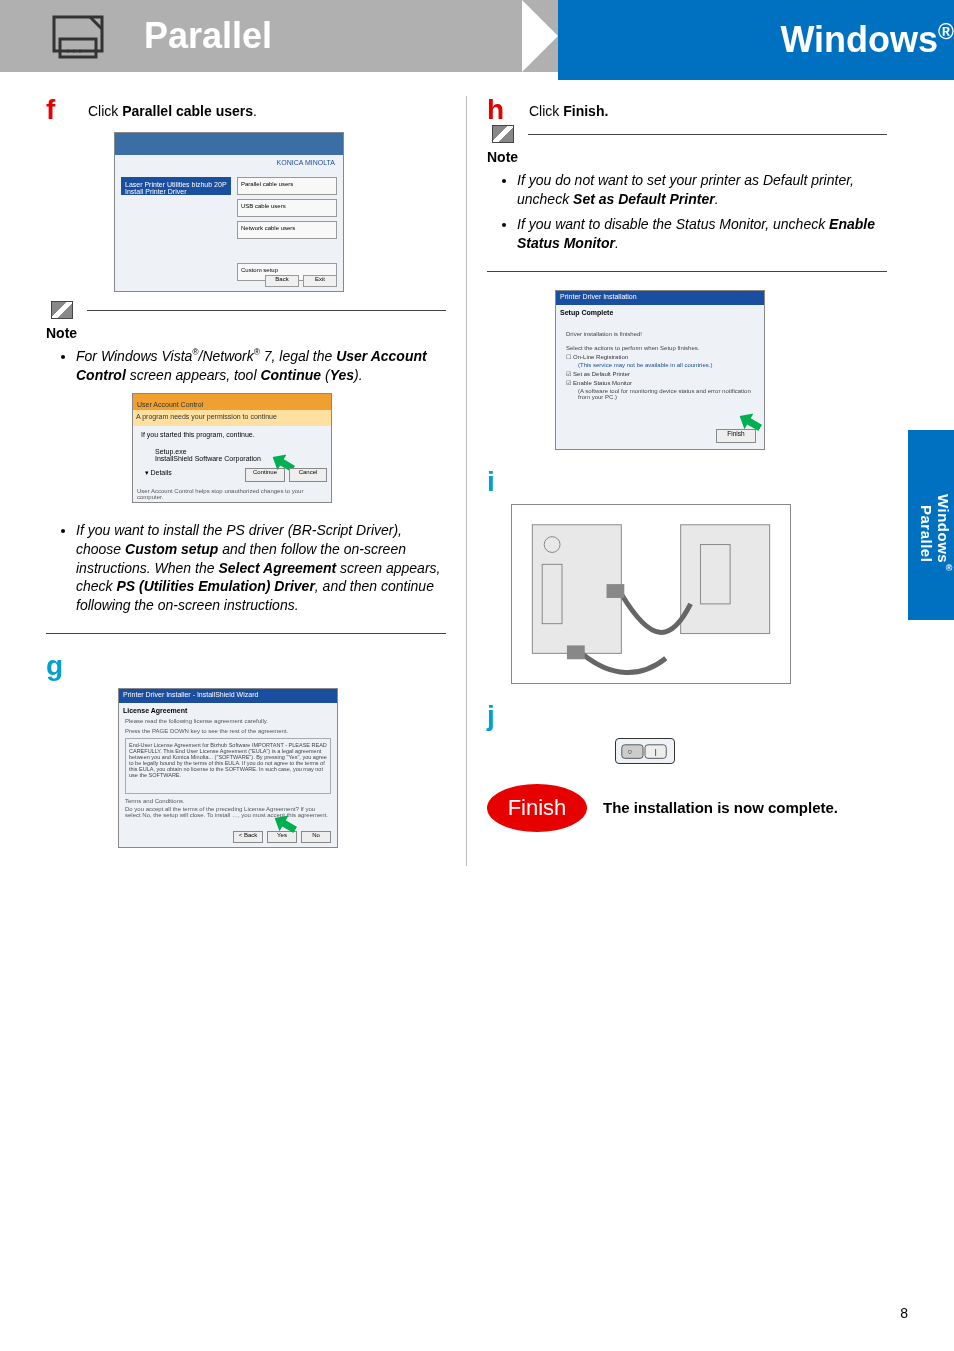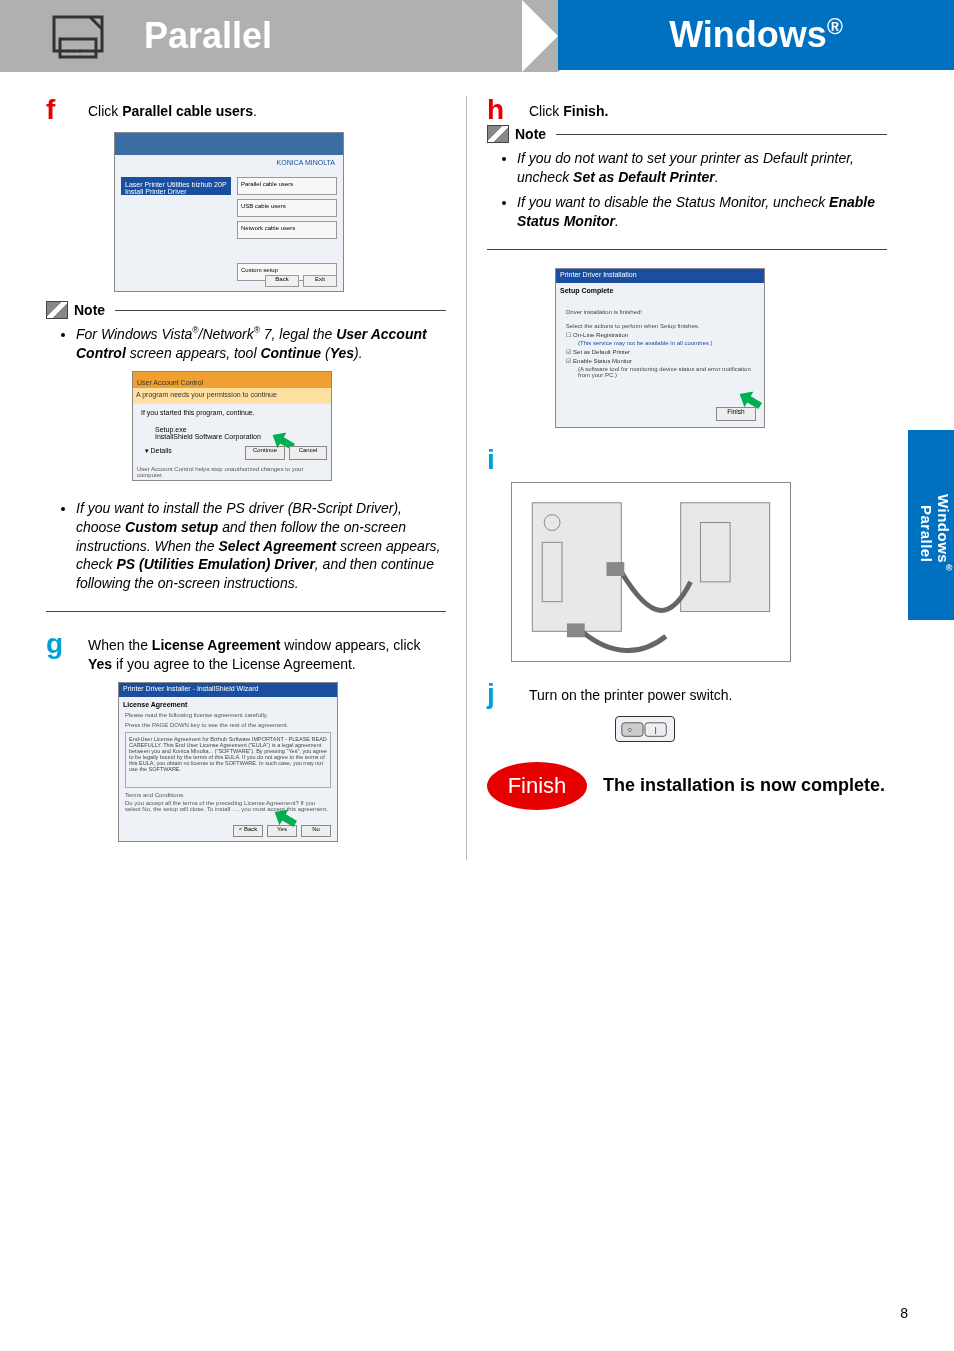--- a/index.html
+++ b/index.html
@@ -30,25 +30,25 @@
     position: absolute;
     right: -36px;
     top: 0;
     border-top: 36px solid transparent;
     border-bottom: 36px solid transparent;
     border-left: 36px solid #b0b0b0;
   }
   .header-right {
     position: absolute;
     right: 0; top: 0;
-    width: 396px; height: 70px;
+    width: 396px; height: 80px;
     background: #0070c0;
     display: flex;
     align-items: center;
-    justify-content: center;
+    justify-content: flex-end;
   }
   .header-right::before {
     content: "";
     position: absolute;
     left: -36px;
     top: 0;
     border-top: 36px solid transparent;
     border-bottom: 36px solid transparent;
     border-left: 36px solid #fff;
   }
@@ -123,20 +123,21 @@
     padding-bottom: 12px;
   }
   .note-head {
     display: flex;
     align-items: center;
     gap: 6px;
     background: #fff;
     margin-top: -10px;
     width: fit-content;
     padding-right: 10px;
+    flex-direction: column;
   }
   .pencil-icon {
     width: 22px; height: 18px;
     background: linear-gradient(135deg,#888 40%,#fff 40%,#fff 60%,#888 60%);
     border:1px solid #444;
   }
   .note-title { font-weight: bold; }
   .note-body {
     font-style: italic;
     margin-top: 6px;
@@ -152,21 +153,21 @@
     margin-top:20px;
   }
   .finish-oval {
     background:#e60000;
     color:#fff;
     border-radius:50%;
     width:100px; height:48px;
     display:flex; align-items:center; justify-content:center;
     font-size:22px;
   }
-  .finish-text { font-weight:bold; font-size:18px; line-height:1.3; }
+  .finish-text { font-weight:bold; font-size:15px; line-height:1.3; }
   .side-tab {
     position:absolute;
     right:0; top:430px;
     width:46px; height:190px;
     background:#0070c0;
     color:#fff;
     font-weight:bold;
     writing-mode: vertical-rl;
     text-align:center;
     padding-top:18px;
@@ -289,23 +290,20 @@
       </div>
       <ul class="note-body">
         <li>
           <span>If you want to install the PS driver (BR-Script Driver), choose </span><span class="bold">Custom setup</span><span> and then follow the on-screen instructions. When the </span><span class="bold">Select Agreement</span><span> screen appears, check </span><span class="bold">PS (Utilities Emulation) Driver</span><span>, and then continue following the on-screen instructions.</span>
         </li>
       </ul>
     </div>
 
     <div class="step">
       <div class="step-letter cyan">g</div>
-      <div class="step-text">
-        <span>When the </span><span class="bold-n">License Agreement</span><span> window appears, click </span><span class="bold-n">Yes</span><span> if you agree to the License Agreement.</span>
-      </div>
     </div>
     <div class="screenshot ss-g">
       <div class="bar">Printer Driver Installer - InstallShield Wizard</div>
       <div class="sub">License Agreement</div>
       <div class="line">Please read the following license agreement carefully.</div>
       <div class="line" style="margin-top:4px;">Press the PAGE DOWN key to see the rest of the agreement.</div>
       <div class="box">End-User License Agreement for Bizhub Software IMPORTANT - PLEASE READ CAREFULLY. This End User License Agreement ("EULA") is a legal agreement between you and Konica Minolta... ("SOFTWARE"). By pressing "Yes", you agree to be legally bound by the terms of this EULA. If you do not agree to the terms of this EULA, you obtain no license to the SOFTWARE. In such case, you may not use the SOFTWARE.</div>
       <div class="line">Terms and Conditions.</div>
       <div class="line" style="margin-top:2px;">Do you accept all the terms of the preceding License Agreement? If you select No, the setup will close. To install …, you must accept this agreement.</div>
       <div class="bot">
@@ -370,21 +368,20 @@
         <rect x="190" y="40" width="30" height="60" fill="none" stroke="#888"></rect>
         <path d="M110 90 C 140 140, 160 140, 180 100" fill="none" stroke="#666" stroke-width="5"></path>
         <rect x="95" y="80" width="18" height="14" fill="#888"></rect>
         <path d="M70 150 C 100 175, 130 175, 155 155" fill="none" stroke="#666" stroke-width="5"></path>
         <rect x="55" y="142" width="18" height="14" fill="#888"></rect>
       </svg>
     </div>
 
     <div class="step">
       <div class="step-letter cyan">j</div>
-      <div class="step-text">Turn on the printer power switch.</div>
     </div>
     <div class="screenshot ss-j">
       <svg viewBox="0 0 60 26">
           <rect x="6" y="6" width="22" height="14" rx="3" fill="#ccc" stroke="#555"></rect>
           <text x="12" y="16" font-size="8">○</text>
           <rect x="30" y="6" width="22" height="14" rx="3" fill="#eee" stroke="#555"></rect>
           <text x="40" y="16" font-size="8">|</text>
         </svg>
     </div>
 

